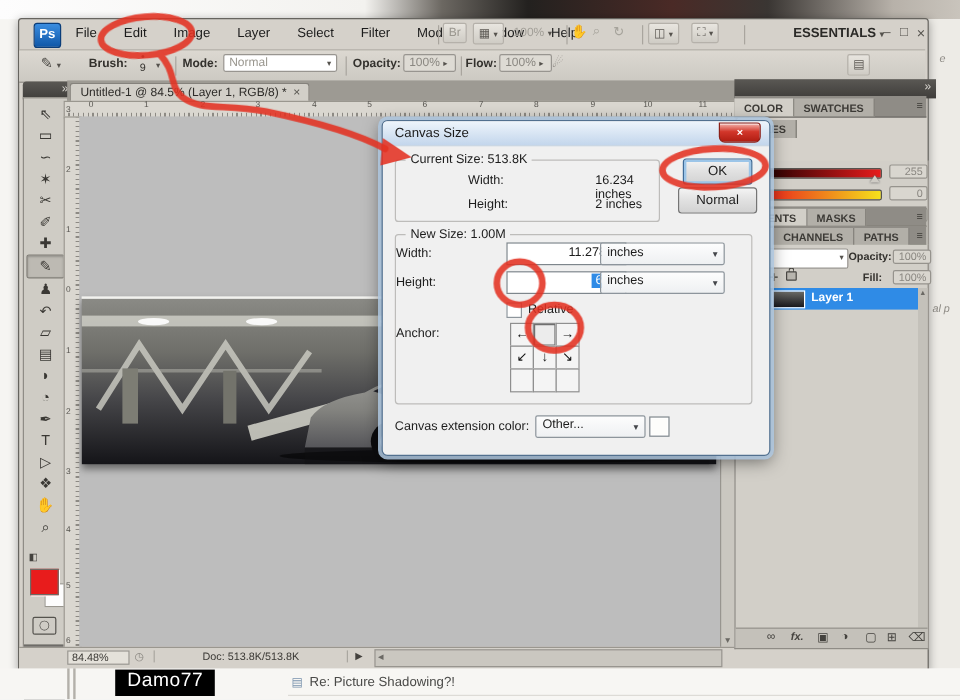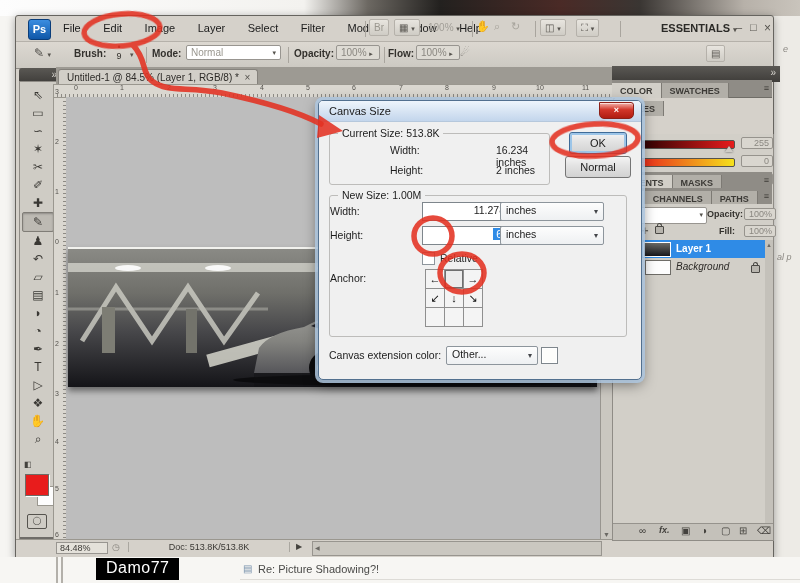--- a/index.html
+++ b/index.html
@@ -309,25 +309,20 @@
     <span class="abs" style="left:94px;top:5px;font-size:9px;font-weight:bold;color:#33312d;">Opacity:</span>
     <span class="abs valbox" style="left:131px;top:4px;width:24px;">100%</span>
     <span class="abs" style="left:6px;top:22px;font-size:9px;color:#44423e;letter-spacing:3px;"><span>▨</span><span>✎</span><span>✛</span><span class="lockicon" style="margin-left:3px;"></span></span>
     <span class="abs" style="left:106px;top:22px;font-size:9px;font-weight:bold;color:#33312d;">Fill:</span>
     <span class="abs valbox" style="left:131px;top:21px;width:24px;">100%</span>
 
     <div class="abs layerrow" style="left:0;top:36px;width:152px;height:18px;background:#2f8be6;color:#fff;font-weight:bold;">
       <div class="abs" style="left:30px;top:2px;width:26px;height:13px;border:1px solid #fff;background:linear-gradient(#6a6a66,#18181c);"></div>
       <span class="abs" style="left:63px;top:3px;">Layer 1</span>
     </div>
-    <div class="abs layerrow" style="left:0;top:54px;width:152px;height:18px;">
-      <div class="abs" style="left:32px;top:2px;width:24px;height:13px;border:1px solid #6e6c67;background:#fdfdfd;"></div>
-      <span class="abs" style="left:63px;top:3px;font-style:italic;">Background</span>
-      <span class="lockicon abs" style="left:138px;top:6px;"></span>
-    </div>
     <div class="abs scrolltrack" style="right:0px;top:36px;width:8px;height:294px;border:none;background:#c4c1ba;">
       <div class="scrollglyph" style="font-size:6px;">▲</div>
       <div class="scrollglyph abs" style="bottom:0;left:1px;font-size:6px;">▼</div>
     </div>
 
     <div class="abs" style="left:0;bottom:0;width:160px;height:16px;background:#c4c1ba;border-top:1px solid #96938d;font-size:10px;color:#44423e;">
       <span class="abs" style="left:26px;top:1px;">∞</span>
       <span class="abs" style="left:46px;top:1px;font-style:italic;font-weight:bold;font-size:9px;">fx.</span>
       <span class="abs" style="left:68px;top:1px;">▣</span>
       <span class="abs" style="left:88px;top:1px;">◑</span>

